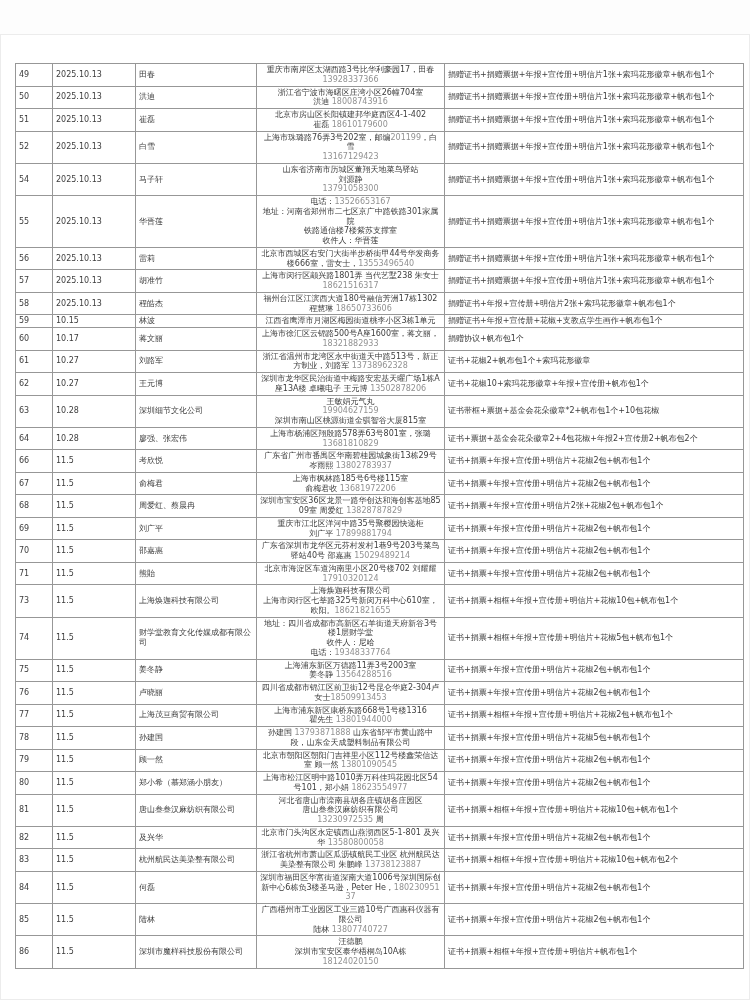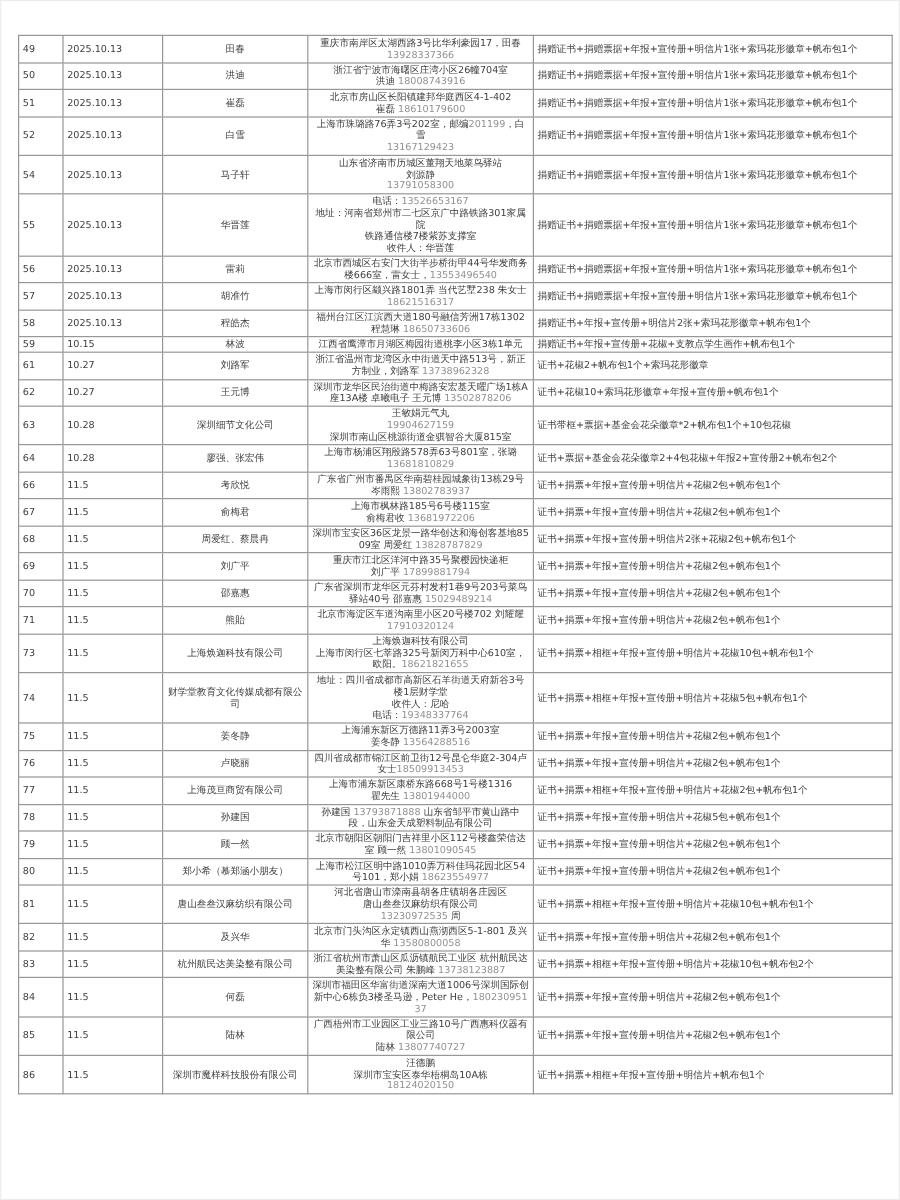--- a/index.html
+++ b/index.html
@@ -1,32 +1,32 @@
 <!DOCTYPE html>
 <html style="--border: #979797; --ink: #3c3c3c; --muted: #919191;"><head>
 <meta charset="utf-8">
 <style>
   html,body{margin:0;padding:0;}
   body{
     width:750px;height:1000px;position:relative;background:#fdfdfd;
     font-family:"DejaVu Sans",sans-serif;overflow:hidden;
   }
-  .page{position:absolute;inset:0;background:#ffffff;border:1px solid #ececec;}
+  .page{position:absolute;inset:0;background:#ffffff;border:1px solid #ececec;margin-top:34px;}
   table.ship{
     position:absolute;left:14px;top:28px;width:723px;
     border-collapse:collapse;table-layout:fixed;
   }
   table.ship td{
     border:1px solid var(--border,#979797);
     font-size:8px;line-height:1.22;color:var(--ink,#3c3c3c);
     padding:1px 3px;vertical-align:middle;word-break:break-all;
   }
   td.c-num{width:30px;color:#4a4a4a;}
   td.c-date{width:76px;color:var(--muted,#8d8d8d);}
-  td.c-name{width:114px;text-align:center;}
+  td.c-name{width:114px;}
   td.c-addr{width:181px;white-space:pre-line;text-align:center;}
   td.c-items{width:292px;}
   .ph{color:var(--muted,#9a9a9a);}
 </style>
 </head>
 <body>
 
 <div class="page">
   <table class="ship">
     <tbody>
@@ -104,20 +104,28 @@
     <td class="c-items">捐赠证书+年报+宣传册+明信片2张+索玛花形徽章+帆布包1个</td>
   </tr>
         <tr>
     <td class="c-num">59</td>
     <td class="c-date">10.15</td>
     <td class="c-name">林波</td>
     <td class="c-addr">江西省鹰潭市月湖区梅园街道桃李小区3栋1单元</td>
     <td class="c-items">捐赠证书+年报+宣传册+花椒+支教点学生画作+帆布包1个</td>
   </tr>
         <tr>
+    <td class="c-num">60</td>
+    <td class="c-date">10.17</td>
+    <td class="c-name">蒋文丽</td>
+    <td class="c-addr">上海市徐汇区云锦路500号A座1600室，蒋文丽，
+<span class="ph">18321882933</span></td>
+    <td class="c-items">捐赠协议+帆布包1个</td>
+  </tr>
+        <tr>
     <td class="c-num">61</td>
     <td class="c-date">10.27</td>
     <td class="c-name">刘路军</td>
     <td class="c-addr">浙江省温州市龙湾区永中街道天中路513号，新正方制业，刘路军 <span class="ph">13738962328</span></td>
     <td class="c-items">证书+花椒2+帆布包1个+索玛花形徽章</td>
   </tr>
         <tr>
     <td class="c-num">62</td>
     <td class="c-date">10.27</td>
     <td class="c-name">王元博</td>

